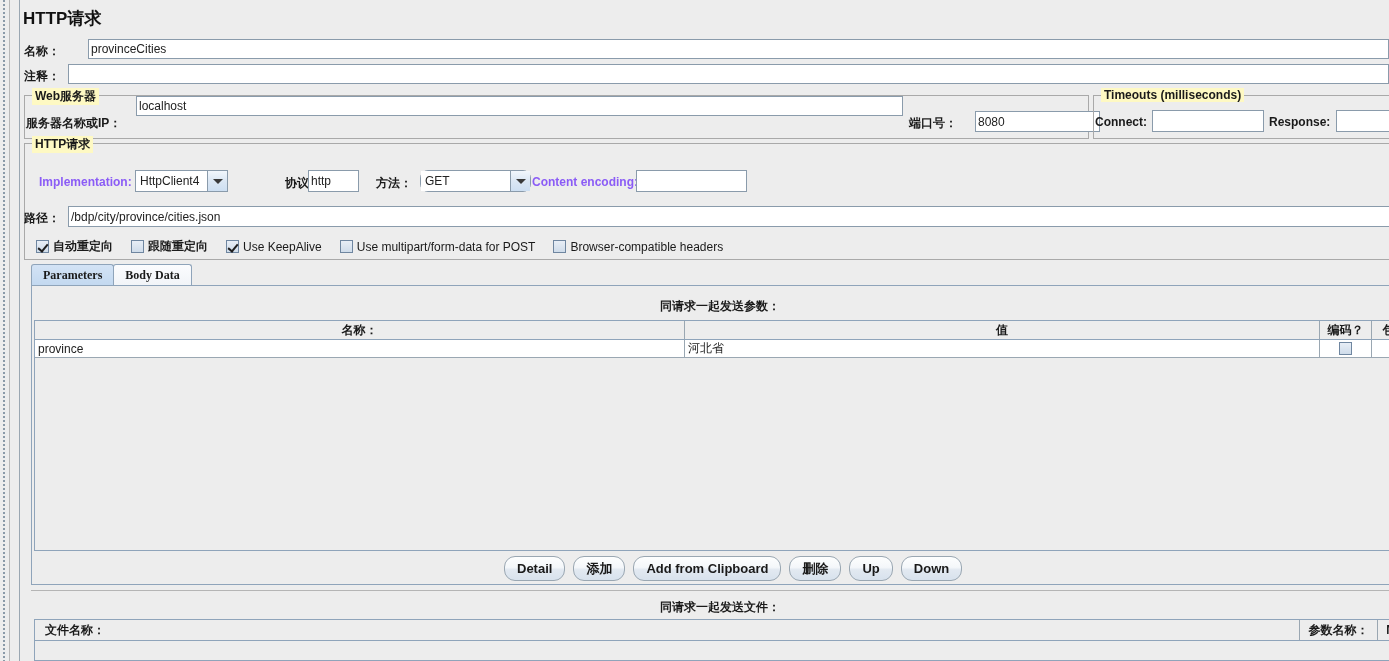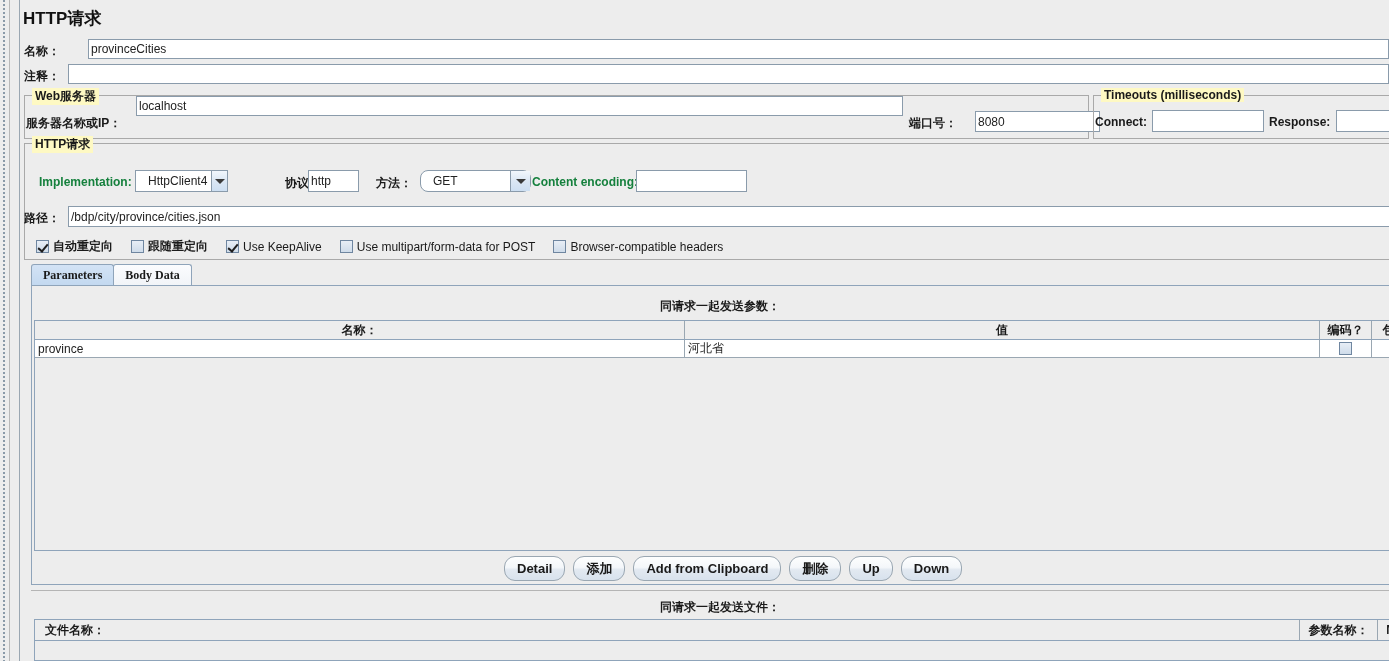--- a/index.html
+++ b/index.html
@@ -62,21 +62,21 @@
   
   .lbl {
     font-size: 12px;
     font-weight: bold;
     color: #1a1a1a;
     white-space: nowrap;
   }
   .lbl-plain {
     font-size: 12px;
     font-weight: bold;
-    color: #15803d;
+    color: #8b5cf6;
     white-space: nowrap;
   }
 
   
   .tf {
     background: #ffffff;
     border: 1px solid #8a9bab;
     box-sizing: border-box;
     font-family: "Liberation Sans", "DejaVu Sans", sans-serif;
     font-size: 12px;
@@ -109,21 +109,20 @@
   }
 
   
   .combo {
     display: flex;
     align-items: stretch;
     height: 22px;
     box-sizing: border-box;
     border: 1px solid #8a9bab;
     background: #fff;
-    padding-left: 8px;
   }
   .combo .combo-text {
     flex: 1;
     display: flex;
     align-items: center;
     padding: 0 4px;
     font-size: 12px;
     color: #222;
     background: #fff;
     white-space: nowrap;

